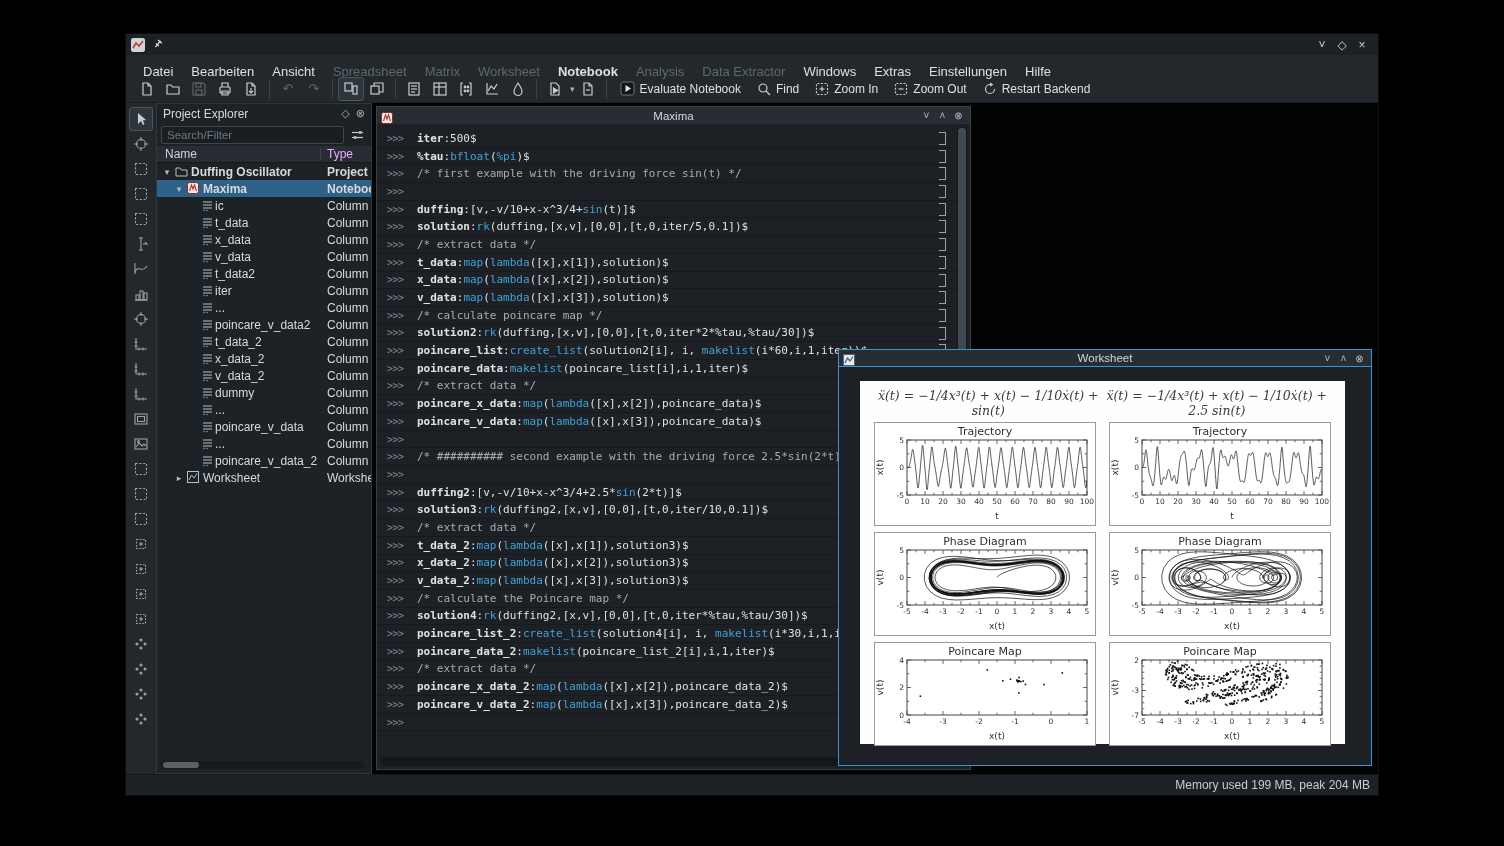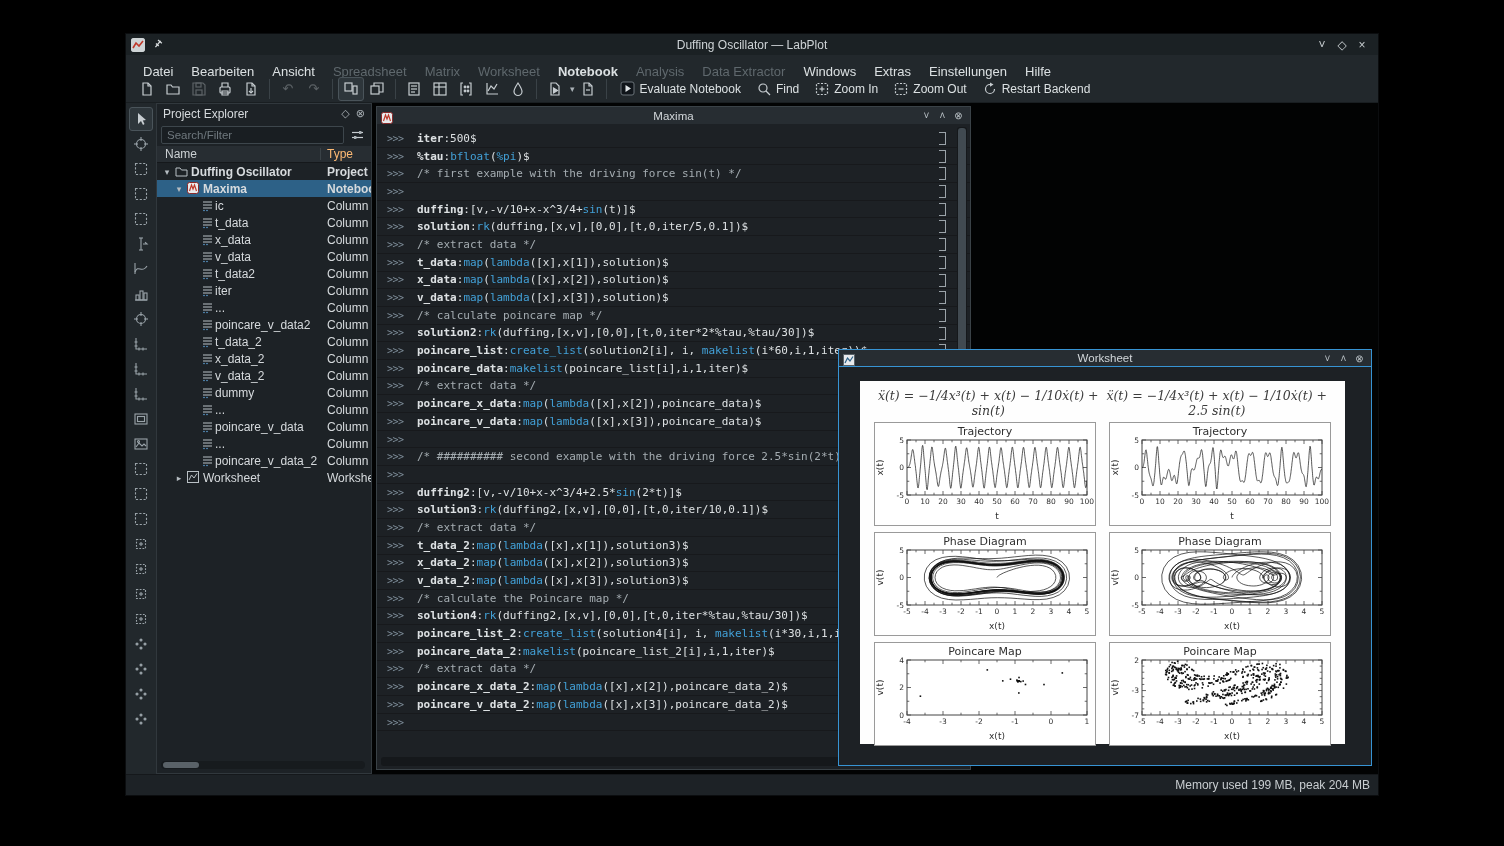--- a/index.html
+++ b/index.html
@@ -54,21 +54,21 @@
   .exp-head-icons { margin-left:auto; display:flex; gap:6px; color:#aab1b6; font-size:11px; }
   .exp-search { height:23px; display:flex; align-items:center; padding:0 4px; gap:3px;justify-content:center; }
   .exp-search input { flex:1; height:18px; background:#191e22; border:1px solid #3d464c; border-radius:2px;
                       color:#c6ccd0; font-size:11.5px; padding:0 5px; outline:none; }
   .exp-search input::placeholder { color:#6f787e; }
   .filter-btn { width:20px; height:18px; display:flex; align-items:center; justify-content:center;
                 color:#aab1b6; font-size:12px; }
   .exp-cols { height:17px; background:#272d32; border-bottom:1px solid #15181b; position:relative;
               display:flex; align-items:center; }
   .exp-cols .c1 { padding-left:8px; color:#ccd1d4; font-size:12px; }
-  .exp-cols .c2 { position:absolute; left:170px; color:#fdba74; font-size:12px; }
+  .exp-cols .c2 { position:absolute; left:170px; color:#f0abfc; font-size:12px; }
   .col-sep { position:absolute; left:163px; top:2px; bottom:2px; width:1px; background:#3a4247; }
   .tree { position:absolute; top:59px; left:0; right:0; bottom:16px; overflow:hidden; }
   .trow { position:relative; height:17px; display:flex; align-items:center; color:#d6dadd; font-size:12px; }
   .trow.selected { background:#2d6187; }
   .trow .chev { position:absolute; width:12px; text-align:center; color:#b5bcc1; font-size:9px; }
   .trow .ticn { position:absolute; width:13px; height:13px; }
   .trow .nm { position:absolute; white-space:nowrap; }
   .trow .tp { position:absolute; left:170px; white-space:nowrap; }
   .trow .bold { font-weight:bold; }
   .exp-hscroll { position:absolute; left:4px; bottom:4px; width:204px; height:8px;
@@ -138,21 +138,20 @@
     </span>
     <span class="pin-icon">
       <svg width="10" height="10" viewBox="0 0 10 10">
           <g transform="rotate(40 5 5)" stroke="#d8dcde" stroke-width="1.3" fill="none">
             <line x1="5" y1="1" x2="5" y2="9"></line>
             <line x1="2.5" y1="2" x2="7.5" y2="2"></line>
             <line x1="3.2" y1="6" x2="6.8" y2="6"></line>
           </g>
         </svg>
     </span>
-    <span class="title-text">Duffing Oscillator — LabPlot</span>
     <span class="win-ctrls">
       <span>˅</span>
       <span>◇</span>
       <span>×</span>
     </span>
   </div>
 
   <div class="menubar">
       <span class="menu-item">Datei</span>
       <span class="menu-item">Bearbeiten</span>

